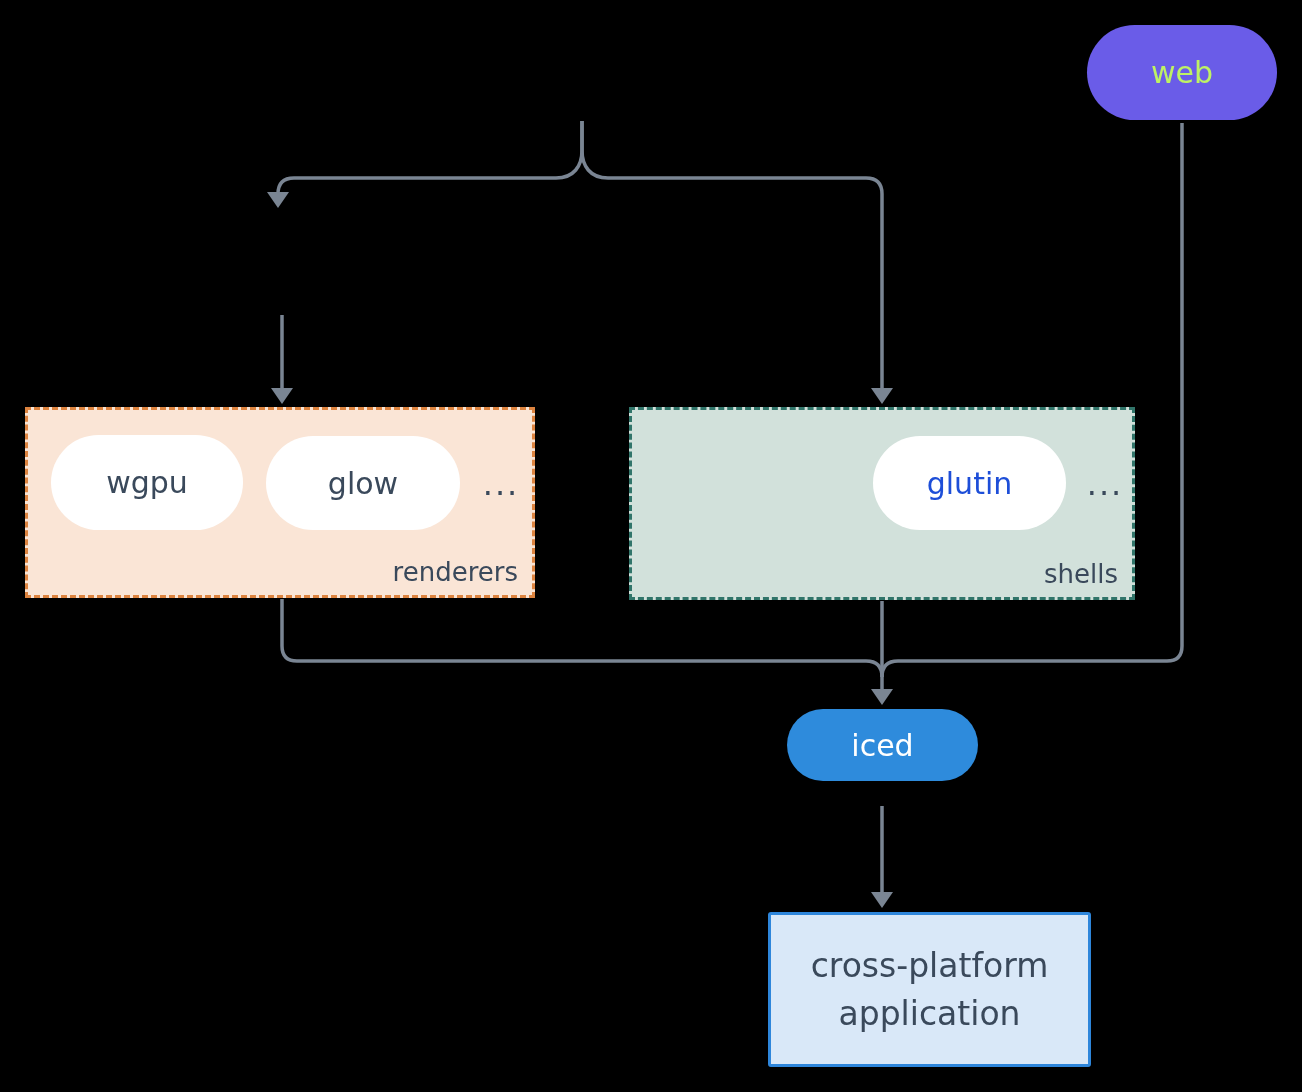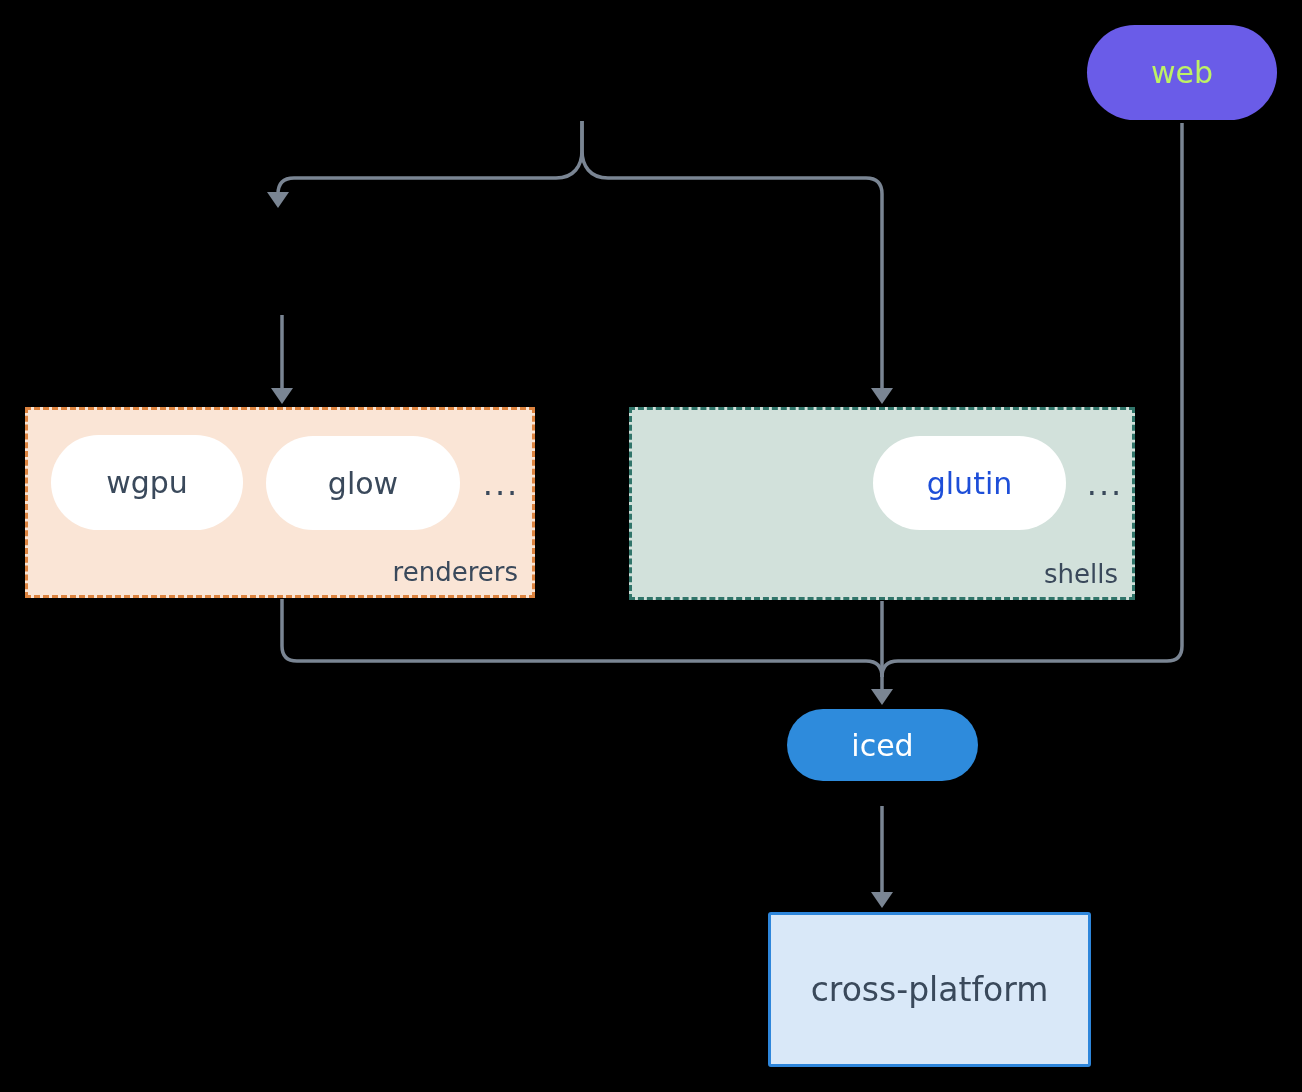--- a/index.html
+++ b/index.html
@@ -137,15 +137,16 @@
     <span class="dots" style="color: rgb(58, 73, 91);">...</span>
     <span class="group-label" style="color: rgb(58, 73, 91);">shells</span>
   </div>
 
   <div class="pill pill-iced" style="background-color: rgb(46, 139, 220); color: rgb(255, 255, 255);">
     <span>iced</span>
   </div>
 
   <div class="app-box" style="background-color: rgb(217, 232, 248); border-color: rgb(46, 134, 219); color: rgb(58, 73, 91);">
     <span>cross-platform</span>
+    <span>application</span>
   </div>
 
 </div>
 
 </body></html>

